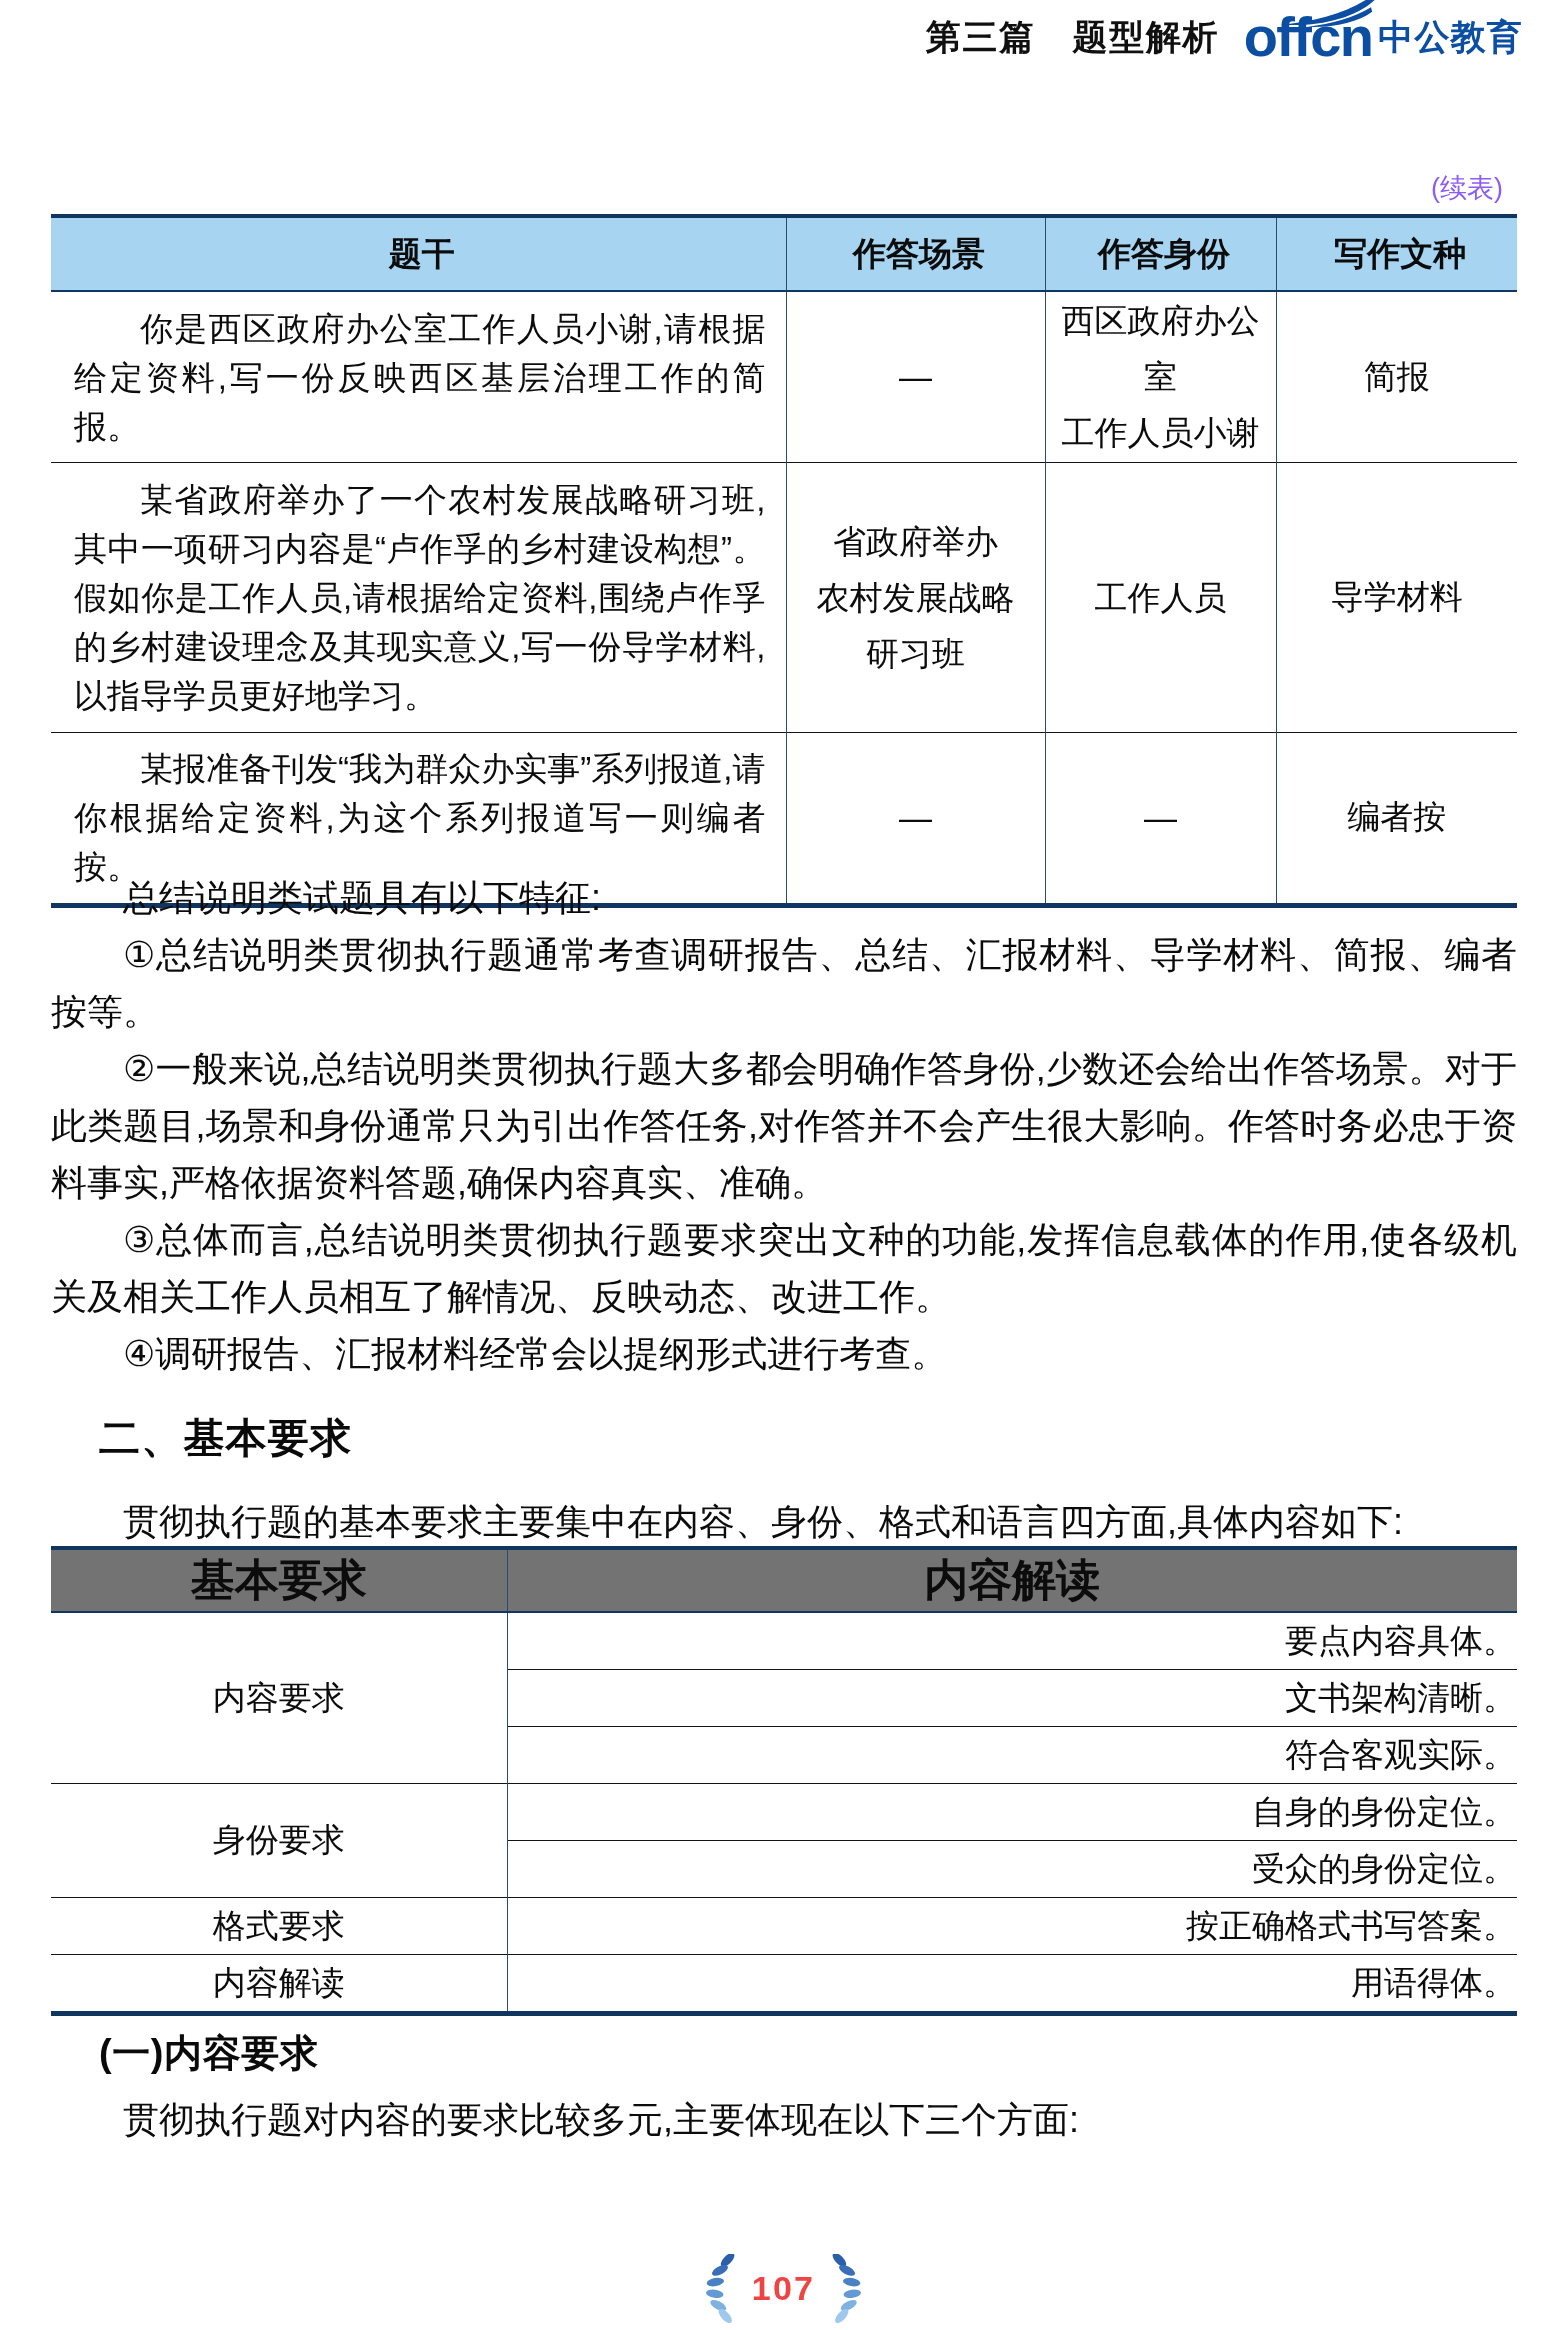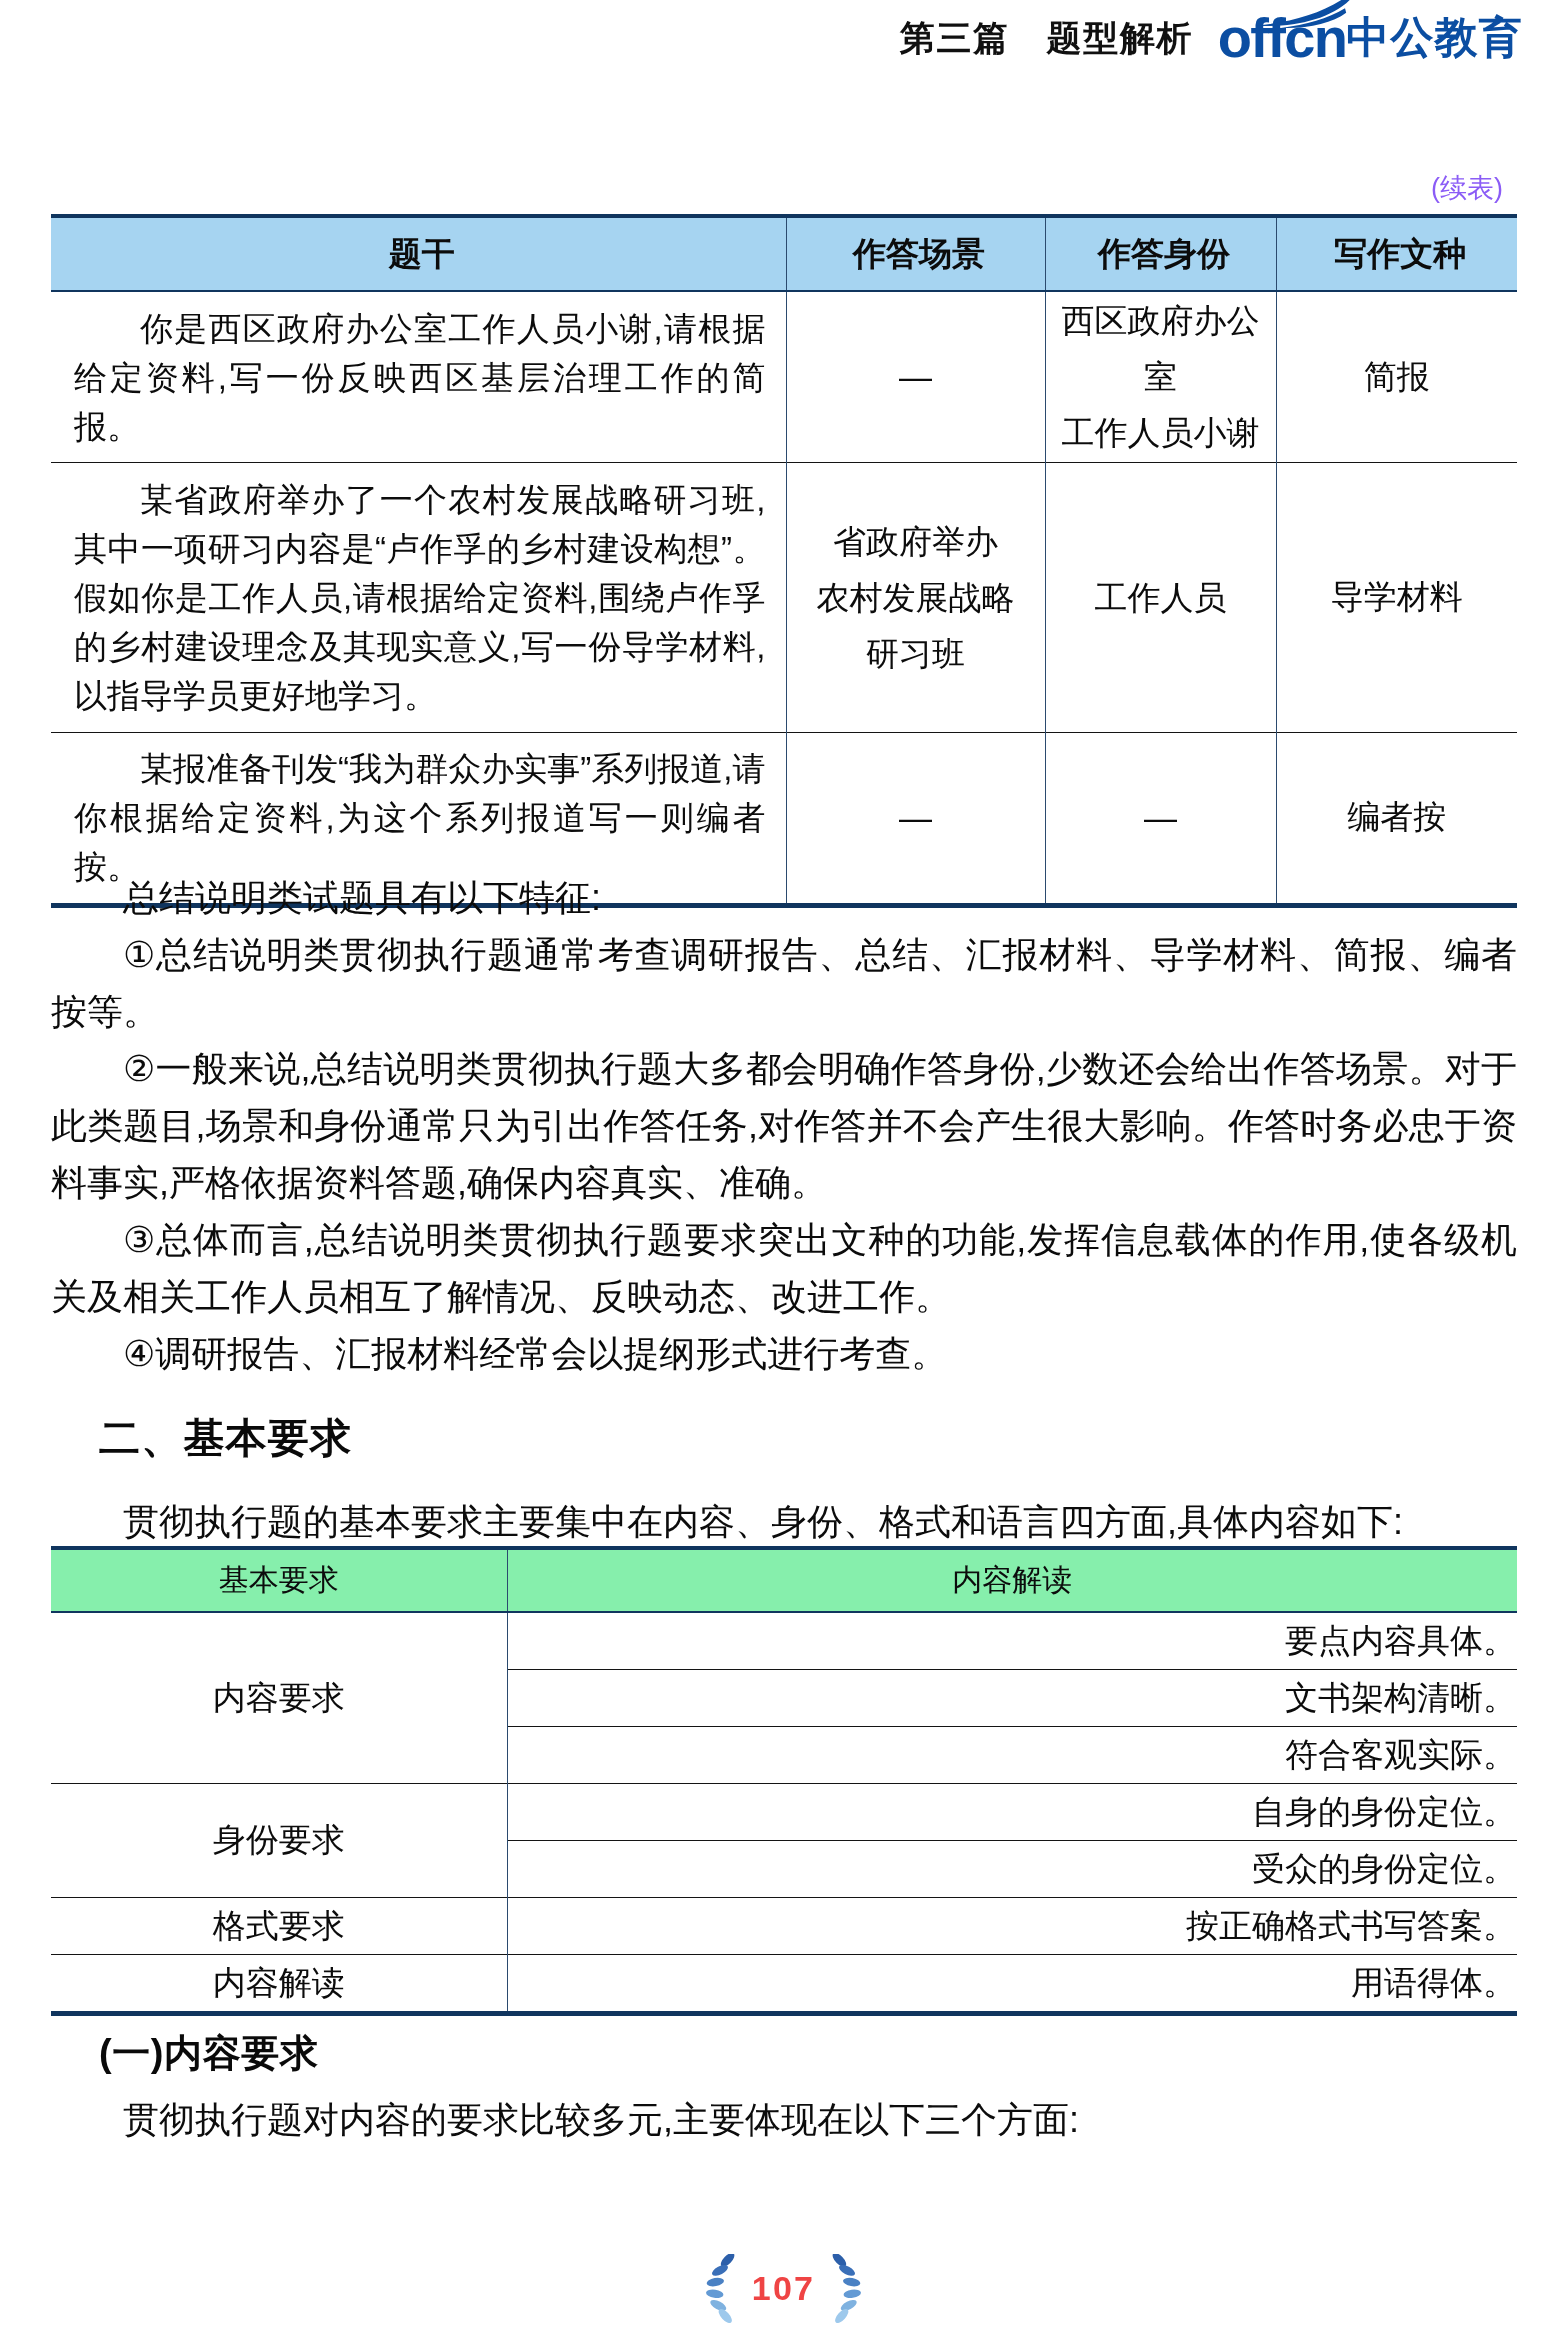--- a/index.html
+++ b/index.html
@@ -8,21 +8,21 @@
     font-family:"Liberation Sans","DejaVu Sans",sans-serif;color:#0c0c0c;
     overflow:hidden;margin:0 auto;
   }
   
   .page-header{position:absolute;top:9px;right:44px;display:flex;align-items:center;gap:24.5px;}
   .chapter-title{font-size:35px;font-weight:bold;color:#101010;letter-spacing:1.7px;}
   .logo{display:flex;align-items:center;}
   .logo-rel{position:relative;display:inline-block;}
   .logo-latin{font-size:56px;font-weight:bold;color:#0b4ea2;letter-spacing:-1.7px;line-height:1;}
   .logo-swoosh{position:absolute;top:-17.5px;right:-5.8px;}
-  .logo-cjk{font-size:43px;font-weight:900;color:#0b4ea2;margin-left:0;letter-spacing:1.2px;}
+  .logo-cjk{font-size:35px;font-weight:900;color:#0b4ea2;margin-left:6px;letter-spacing:1.2px;}
   
   .cont-note{position:absolute;top:170px;right:64px;font-size:27px;color:#8b5cf6;}
   
   table{border-collapse:collapse;table-layout:fixed;}
   .t1{position:absolute;left:51px;top:214px;width:1466px;font-size:33px;
       border-top:4.1px solid #10355e;border-bottom:5.2px solid #10355e;}
   .t1 thead th{background:#a6d4f1;height:70px;border-bottom:2.9px solid #10355e;
       font-weight:bold;font-size:33px;text-align:center;vertical-align:middle;padding-left:8px;}
   .t1 tbody td{border-top:1.7px solid #141414;vertical-align:middle;}
   .t1 tbody tr:first-child td{border-top:none;}
@@ -37,22 +37,22 @@
       font-size:36px;line-height:57px;color:#0b0b0b;}
   .paragraphs p{margin:0;text-indent:2em;text-align:justify;}
   
   .h2{position:absolute;left:99px;top:1418px;font-size:41px;font-weight:bold;
       letter-spacing:1.2px;color:#0a0a0a;line-height:1;margin:0;}
   .lead2{position:absolute;left:51px;top:1495px;width:1466px;font-size:36px;
       margin:0;text-indent:2em;line-height:1.5;}
   
   .t2{position:absolute;left:51px;top:1546px;width:1466px;font-size:33px;
       border-top:4.1px solid #10355e;border-bottom:5.2px solid #10355e;}
-  .t2 thead th{background:#86efac;height:59px;border-bottom:2.9px solid #10355e;
-      font-weight:normal;font-size:30px;text-align:center;vertical-align:middle;}
+  .t2 thead th{background:#737373;height:59px;border-bottom:2.9px solid #10355e;
+      font-weight:bold;font-size:44px;text-align:center;vertical-align:middle;}
   .t2 tbody td{border-top:1.7px solid #141414;height:54px;vertical-align:middle;}
   .t2 tbody tr:first-child td{border-top:none;}
   .t2 .gname{text-align:center;border-right:1.7px solid #2b4a6e;}
   .t2 thead th:first-child{border-right:1.7px solid #2b4a6e;}
   .t2 .detail{padding-left:69px;text-align:right;}
   
   .h3{position:absolute;left:99px;top:2034px;font-size:38px;font-weight:bold;
       color:#0a0a0a;line-height:1;margin:0;letter-spacing:0.6px;}
   .lead3{position:absolute;left:51px;top:2093px;width:1466px;font-size:36px;
       margin:0;text-indent:2em;line-height:1.5;}

